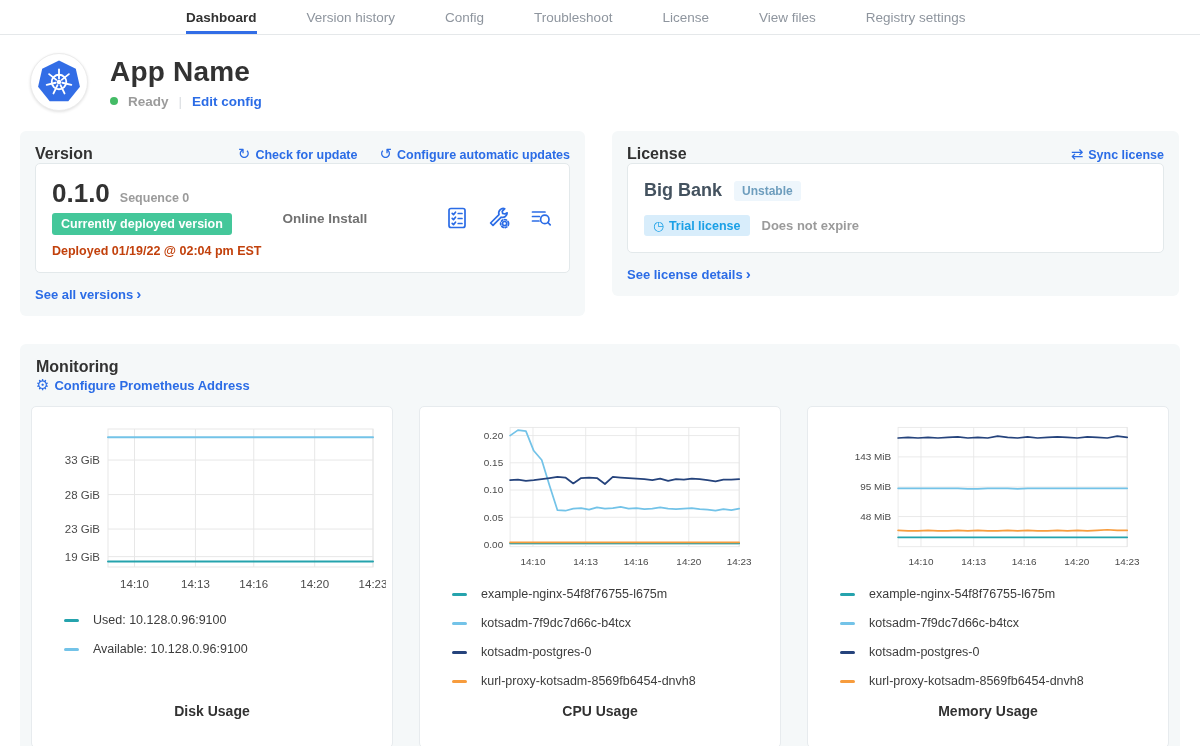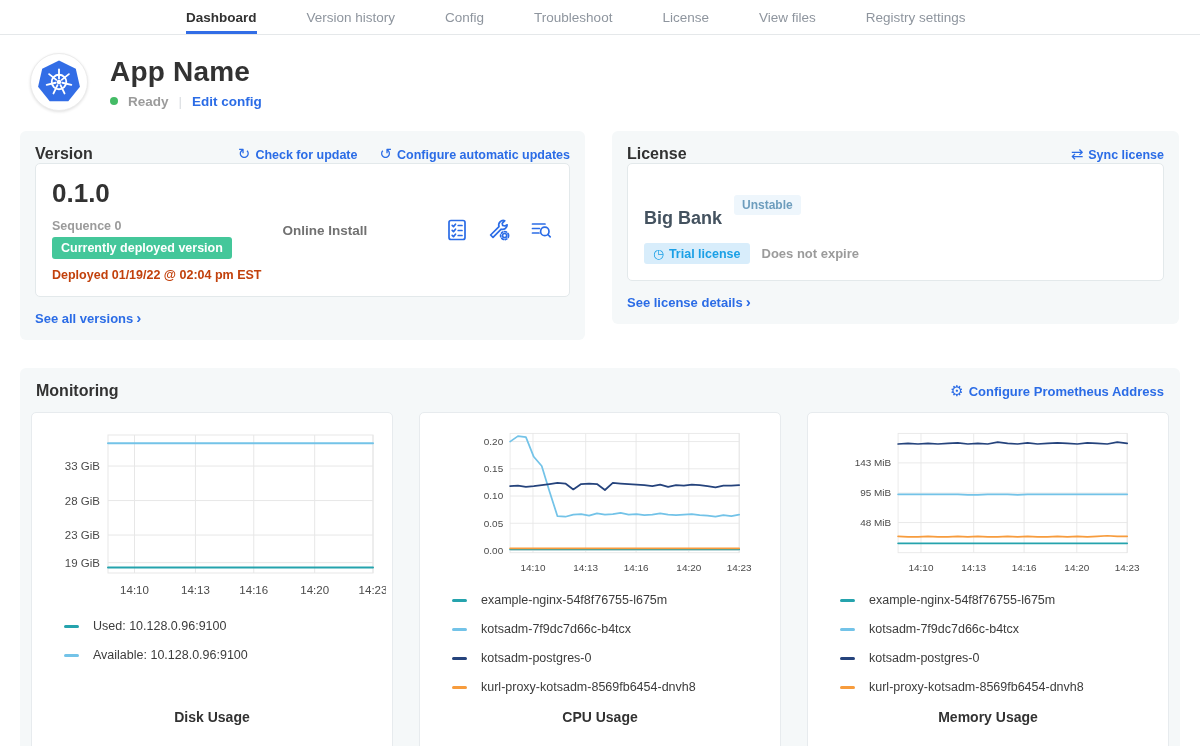--- a/index.html
+++ b/index.html
@@ -30,45 +30,45 @@
   .cards-row { display:grid; grid-template-columns:565px 567px; gap:27px; padding:10px 20px 0 20px; }
   .panel { background:#f5f8f9; border-radius:6px; padding:14px 15px; }
   .panel-head { display:flex; align-items:center; justify-content:space-between; margin-bottom:0; }
   .panel-title { font-size:16px; font-weight:800; }
   .panel-links { display:flex; gap:22px; font-size:12.5px; }
   .inner-card { background:#fff; border:1px solid #e3e9eb; border-radius:5px; padding:14px 16px; }
 
   
   .version-inner { display:flex; align-items:center; }
   .version-left { width:46%; }
-  .version-row1 { display:flex; align-items:baseline; gap:10px;flex-direction:column; }
+  .version-row1 { display:flex; align-items:baseline; gap:10px; }
   .version-number { font-size:26px; font-weight:800; }
   .sequence { font-size:12.5px; color:#9b9b9b; font-weight:600; }
   .deployed-badge { display:inline-block; margin-top:4px; background:#44c79a; color:#fff;
     font-size:12.5px; font-weight:700; padding:4px 9px; border-radius:3px; }
   .deployed-at { margin-top:9px; font-size:12.5px; color:#c2410c; font-weight:600; }
   .install-type { flex:1; text-align:left; font-size:13.5px; color:#717171; font-weight:700; }
   .version-actions { display:flex; gap:18px; align-items:center; }
   .action-icon { width:24px; height:24px; cursor:pointer; }
   .see-all { margin-top:12px; font-size:13px; }
   .chev { font-size:15px; font-weight:700; margin-left:3px; }
 
   
   .license-row1 { display:flex; align-items:center; gap:12px; }
-  .license-assignee { font-size:18px; font-weight:800; color:#44525f;margin-top:28px; }
+  .license-assignee { font-size:18px; font-weight:800; color:#44525f; }
   .badge-channel { background:#eef6fc; color:#6d9dbd; font-size:12px; font-weight:700;
     padding:3px 8px; border-radius:3px; }
   .license-row2 { display:flex; align-items:center; gap:12px; margin-top:14px; }
   .badge-trial { background:#d8edfb; color:#1ba0e6; font-size:12.5px; font-weight:700;
     padding:3px 9px; border-radius:3px; display:inline-flex; align-items:center; gap:5px; }
   .expire-text { color:#9b9b9b; font-size:13px; font-weight:600; }
 
   
   .monitoring { margin:28px 20px 0 20px; background:#f5f8f9; border-radius:6px; padding:14px 11px 16px 11px; }
-  .monitoring-head { display:flex; justify-content:space-between; align-items:flex-start; padding:0 5px 12px 5px; }
+  .monitoring-head { display:flex; justify-content:space-between; align-items:flex-start; padding:0 5px 12px 5px;flex-direction:column; }
   .chart-grid { display:grid; grid-template-columns:repeat(3,1fr); gap:26px; }
   .chart-card { background:#fff; border:1px solid #e7ebee; border-radius:5px;
     padding:10px 6px 14px 6px; display:flex; flex-direction:column; height:342px; }
   .chart-svg { width:100%; height:192px; display:block; }
   .legend { padding:4px 0 0 26px; flex:1; }
   .legend-row { display:flex; align-items:center; gap:14px; margin-bottom:15px; }
   .legend-dash { width:15px; height:3px; border-radius:2px; flex:0 0 auto; }
   .legend-label { font-size:12.5px; color:#3c3c3c; }
   .chart-title { text-align:center; font-size:14px; font-weight:800; padding-bottom:14px; }
 </style>

